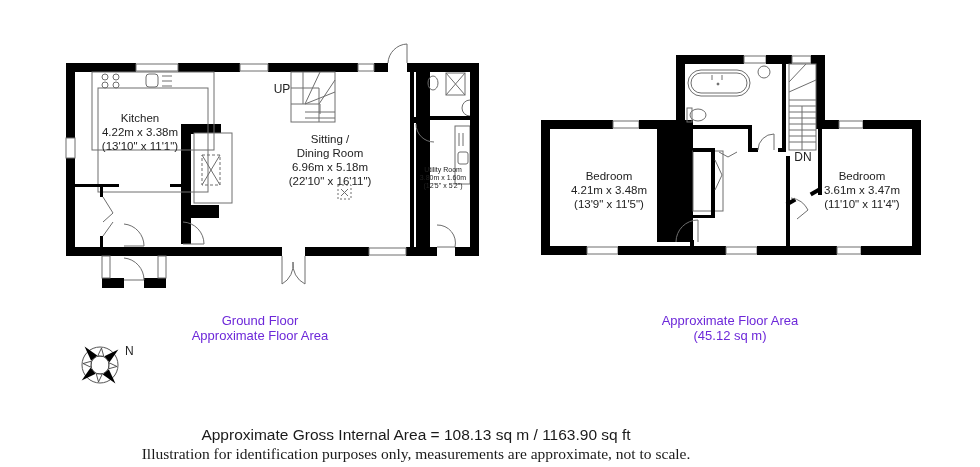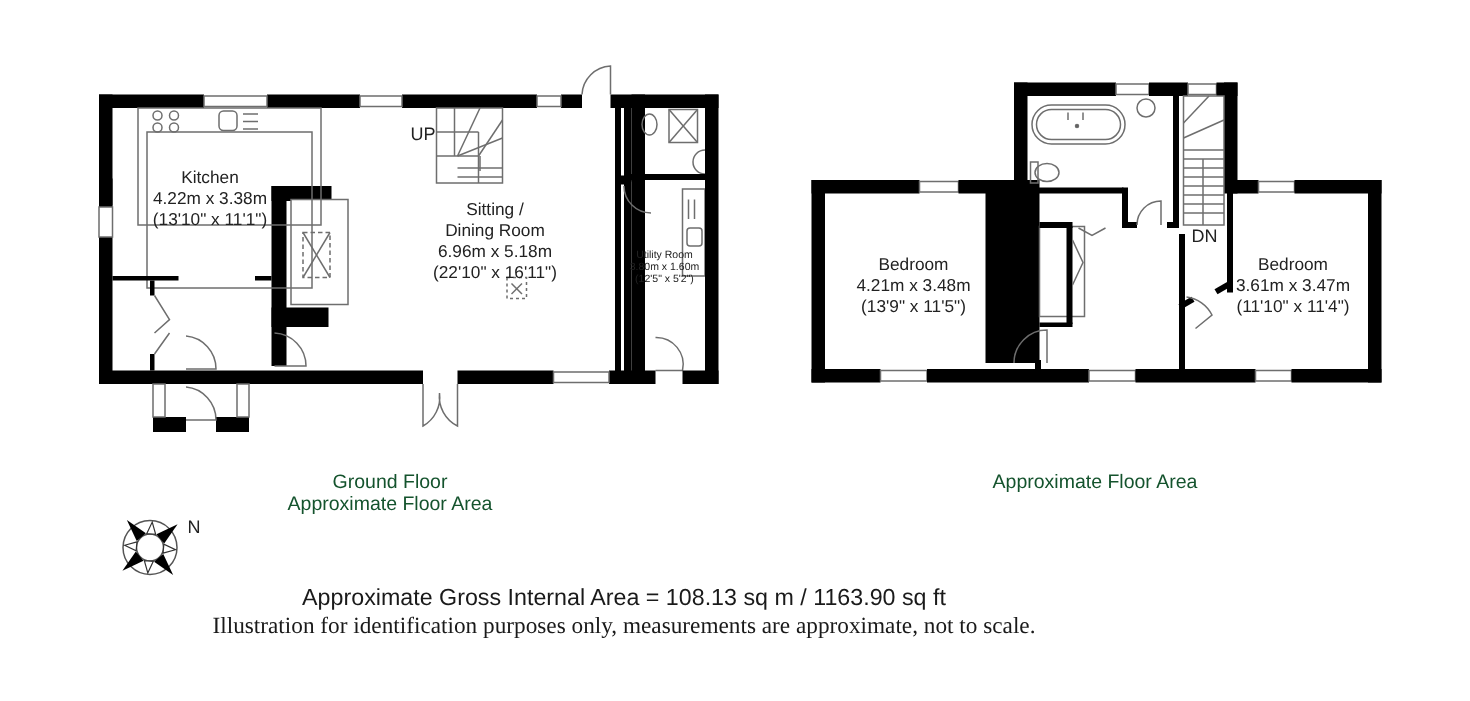--- a/index.html
+++ b/index.html
@@ -2,22 +2,22 @@
 <html><head>
   <meta charset="utf-8">
   <style>
     html, body { margin: 0; padding: 0; background: #ffffff; }
     body { width: 980px; height: 467px; position: relative; overflow: hidden; font-family: "Liberation Sans", sans-serif; color: #1a1a1a; }
     svg.plan { position: absolute; left: 0; top: 0; }
     .wall { fill: #000000; }
     .thin { fill: none; stroke: #6e6e6e; stroke-width: 1; }
     .win { fill: #ffffff; stroke: #6e6e6e; stroke-width: 1; }
     .lbl { font-family: "Liberation Sans", sans-serif; fill: #222222; text-anchor: middle; }
-    .caption { position: absolute; text-align: center; font-size: 13px; line-height: 15px; color: #14532d; }
-    .footer { position: absolute; left: 0; width: 832px; text-align: center; font-size: 15.5px; line-height: 19px; color: #1a1a1a; }
+    .caption { position: absolute; text-align: center; font-size: 13px; line-height: 15px; color: #6d28d9; }
+    .footer { position: absolute; left: 0; width: 832px; text-align: center; font-size: 15.5px; line-height: 19px; color: #1a1a1a; margin-top: 36px; }
   </style>
 </head>
 <body>
 
 <svg class="plan" width="980" height="467" viewBox="0 0 980 467">
 
   <g>
 
     <rect class="wall" x="66" y="63" width="9" height="193"></rect>
     <rect class="wall" x="66" y="63" width="70" height="9"></rect>
@@ -247,16 +247,17 @@
   </g>
 </svg>
 
 <div class="caption" style="left:170px; top:313px; width:180px;">
   <div>Ground Floor</div>
   <div>Approximate Floor Area</div>
 </div>
 
 <div class="caption" style="left:640px; top:313px; width:180px;">
   <div>Approximate Floor Area</div>
+  <div>(45.12 sq m)</div>
 </div>
 
 <div class="footer" style="top:389px;">Approximate Gross Internal Area = 108.13 sq m / 1163.90 sq ft</div>
 <div class="footer" style="top:408px;font-family:Liberation Serif, serif;">Illustration for identification purposes only, measurements are approximate, not to scale.</div>
 
 </body></html>

